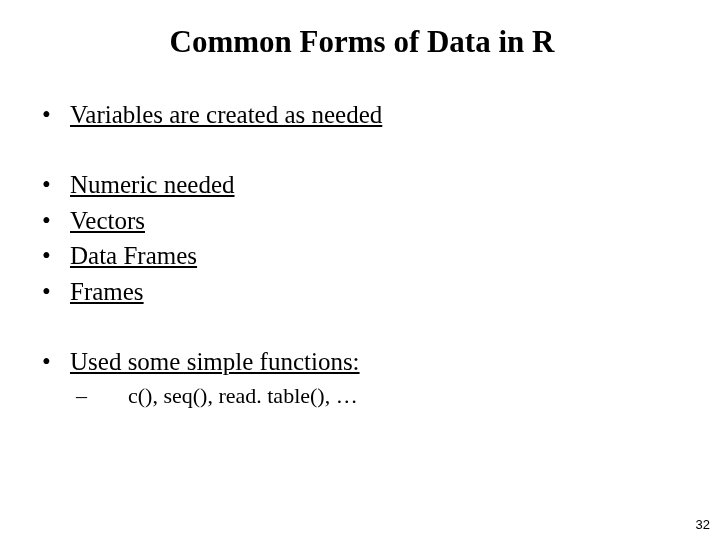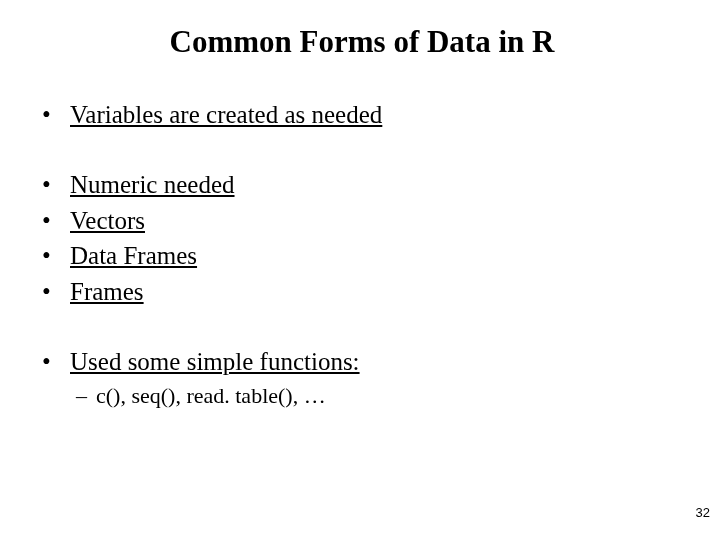--- a/index.html
+++ b/index.html
@@ -56,24 +56,25 @@
       font-size: 22px;
       line-height: 1.35;
       padding-left: 36px;
     }
     .sub-dash {
       width: 20px;
       flex-shrink: 0;
     }
     .sub-text {
       flex: 1;
+      margin-left: 32px;
     }
     .page-num {
       position: absolute;
-      bottom: 20px;
+      bottom: 8px;
       right: 10px;
       font-size: 13px;
       font-family: Arial, sans-serif;
       color: #000000;
     }
   </style>
 </head>
 <body>
 
 <div class="slide">

